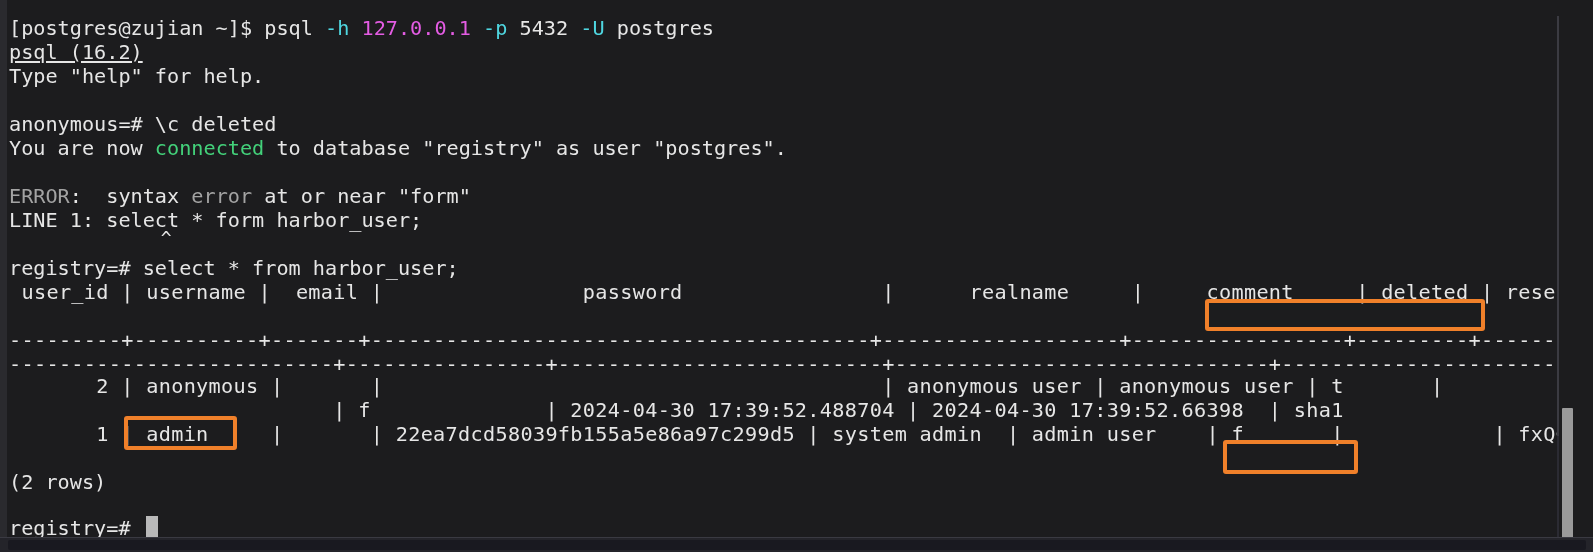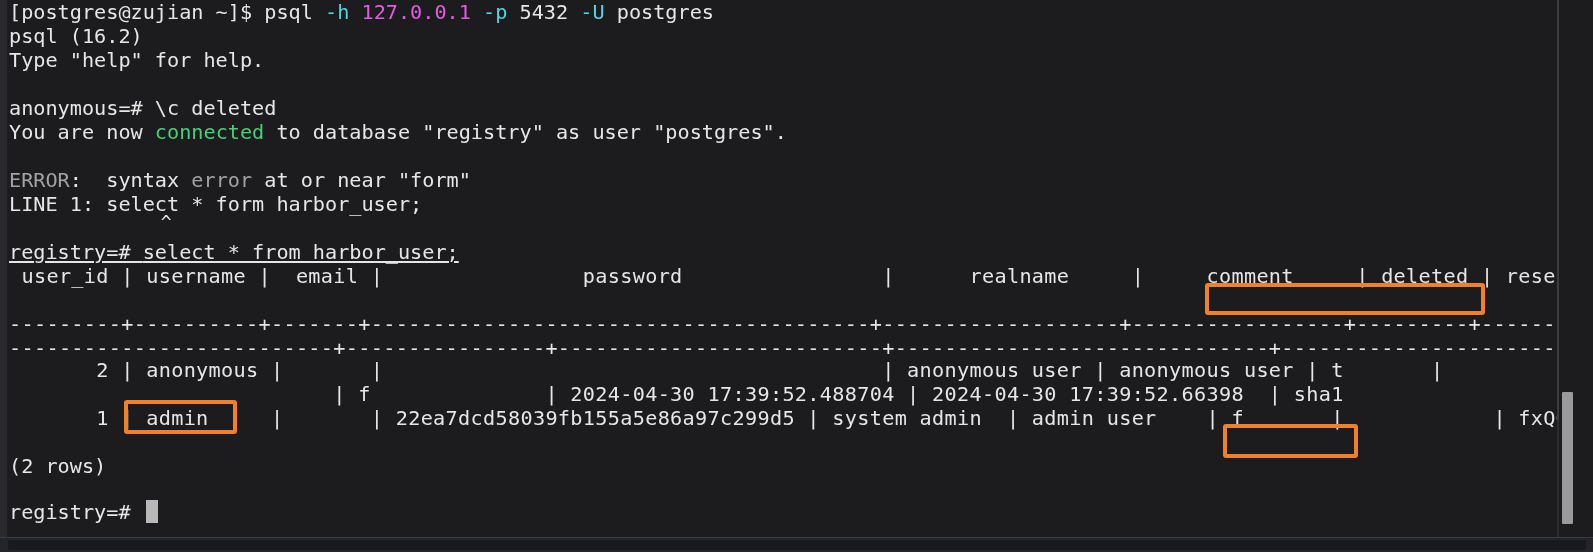--- a/index.html
+++ b/index.html
@@ -35,21 +35,21 @@
   #terminal-bottom-inner {
     position: absolute; left: 8px; top: 540px;
     width: 1578px; height: 10px;
     background: #191920;
     border-radius: 2px;
   }
 
   
   #screen {
     position: absolute;
-    left: 7px; top: 0;
+    left: 7px; top: 16px;
     width: 1569px;
     height: 537px;
     background: #1c1c1e;
     overflow: hidden;
     padding-left: 25px;
   }
 
   .line {
     position: absolute;
     left: 2px;
@@ -118,36 +118,36 @@
 <body>
 
 <div id="terminal-window">
 
   <div id="terminal-left-edge"></div>
 
   <div id="screen">
 
     <div class="line" style="top:0px;"><span>[postgres@zujian ~]$ </span><span class="c-white">psql </span><span class="c-cyan">-h</span><span class="c-white"> </span><span class="c-magenta">127.0.0.1</span><span class="c-white"> </span><span class="c-cyan">-p</span><span class="c-white"> </span><span class="c-white">5432</span><span class="c-white"> </span><span class="c-cyan">-U</span><span class="c-white"> </span><span class="c-white">postgres</span></div>
 
-    <div class="line" style="top:24px;">psql (16.2)</div>
+    <div class="line" style="top:24px;text-decoration:underline;">psql (16.2)</div>
 
     <div class="line" style="top:48px;">Type "help" for help.</div>
 
     <div class="line" style="top:96px;"><span>anonymous=# </span><span>\c deleted</span></div>
 
     <div class="line" style="top:120px;"><span>You are now </span><span class="c-green">connected</span><span> to database "registry" as user "postgres".</span></div>
 
 
     <div class="line" style="top:168px;"><span class="c-red">ERROR</span><span>:  syntax </span><span class="c-red">error</span><span> at or near "form"</span></div>
 
     <div class="line" style="top:192px;">LINE 1: select * form harbor_user;</div>
 
     <div class="line" style="top:210px;font-size:18px;">              ^</div>
 
-    <div class="line" style="top:240px;text-decoration:underline;"><span>registry=# </span><span>select * from harbor_user;</span></div>
+    <div class="line" style="top:240px;"><span>registry=# </span><span>select * from harbor_user;</span></div>
 
     <div class="line" style="top:264px;letter-spacing:0.32px;"> user_id | username |  email |                password                |      realname     |     comment     | deleted | reset_uuid |</div>
 
 
     <div class="line" style="top:312px;letter-spacing:0.32px;">---------+----------+-------+----------------------------------------+-------------------+-----------------+---------+------------+-------</div>
     <div class="line" style="top:336px;letter-spacing:0.32px;">--------------------------+----------------+--------------------------+------------------------------+-----------------------</div>
 
     <div class="line" style="top:358px;letter-spacing:0.32px;">       2 | anonymous |       |                                        | anonymous user | anonymous user | t       |            |</div>
     <div class="line" style="top:382px;letter-spacing:0.32px;">                          | f              | 2024-04-30 17:39:52.488704 | 2024-04-30 17:39:52.66398  | sha1</div>
 

